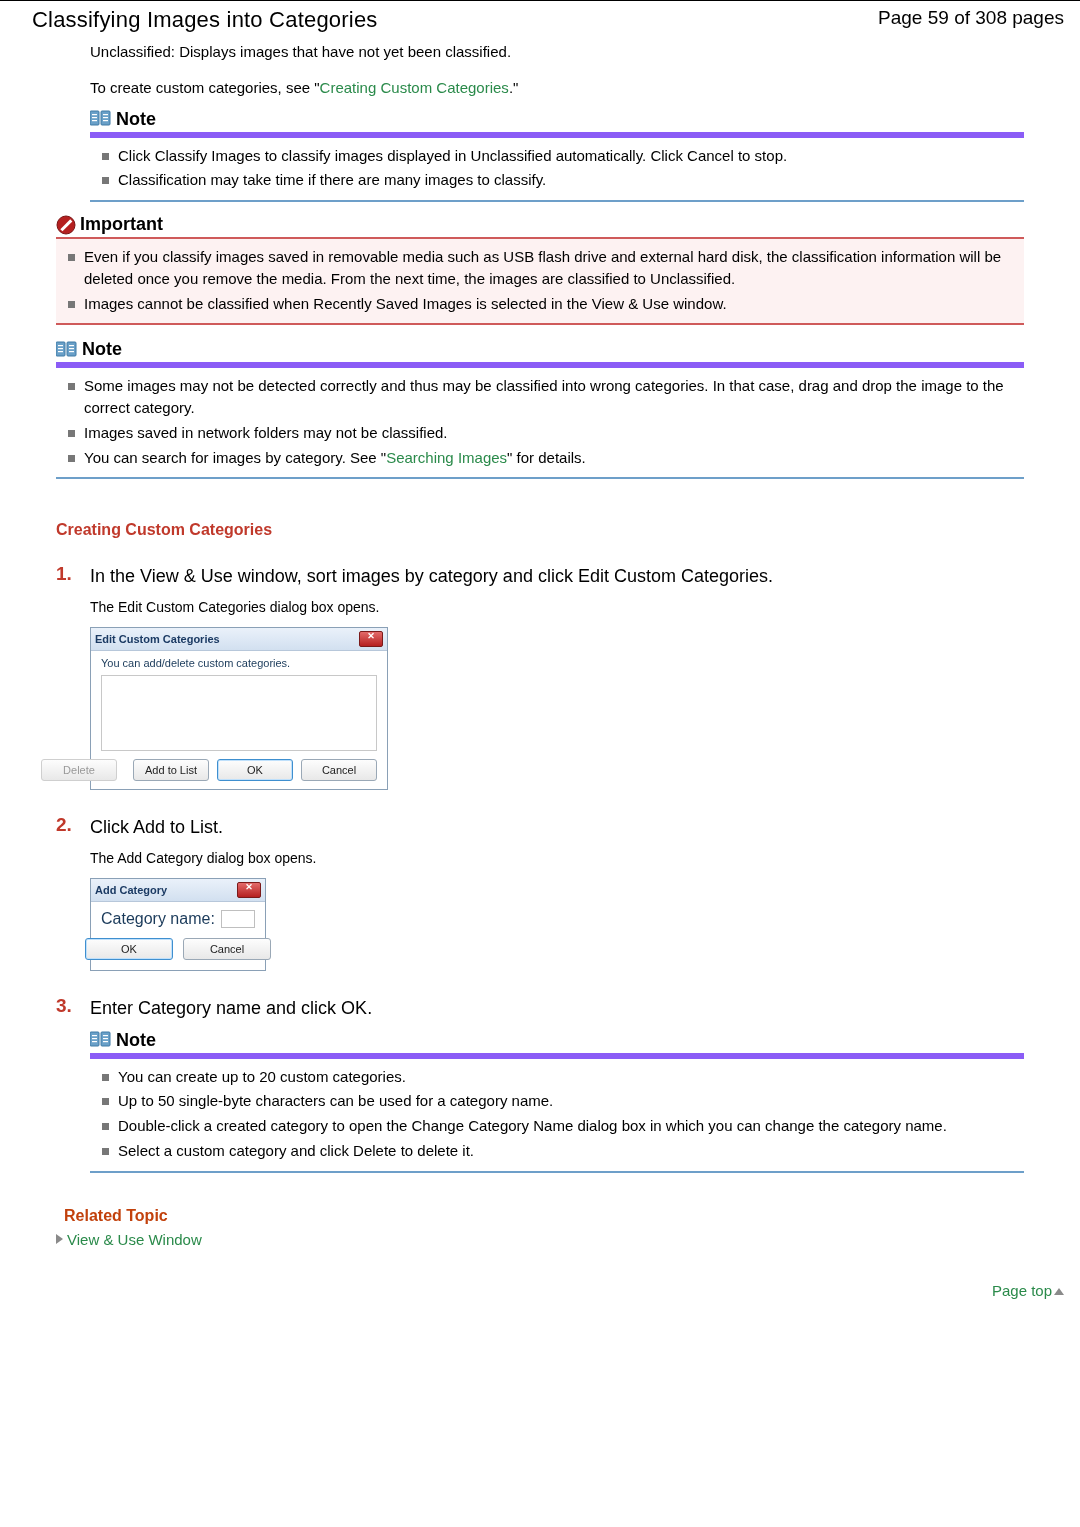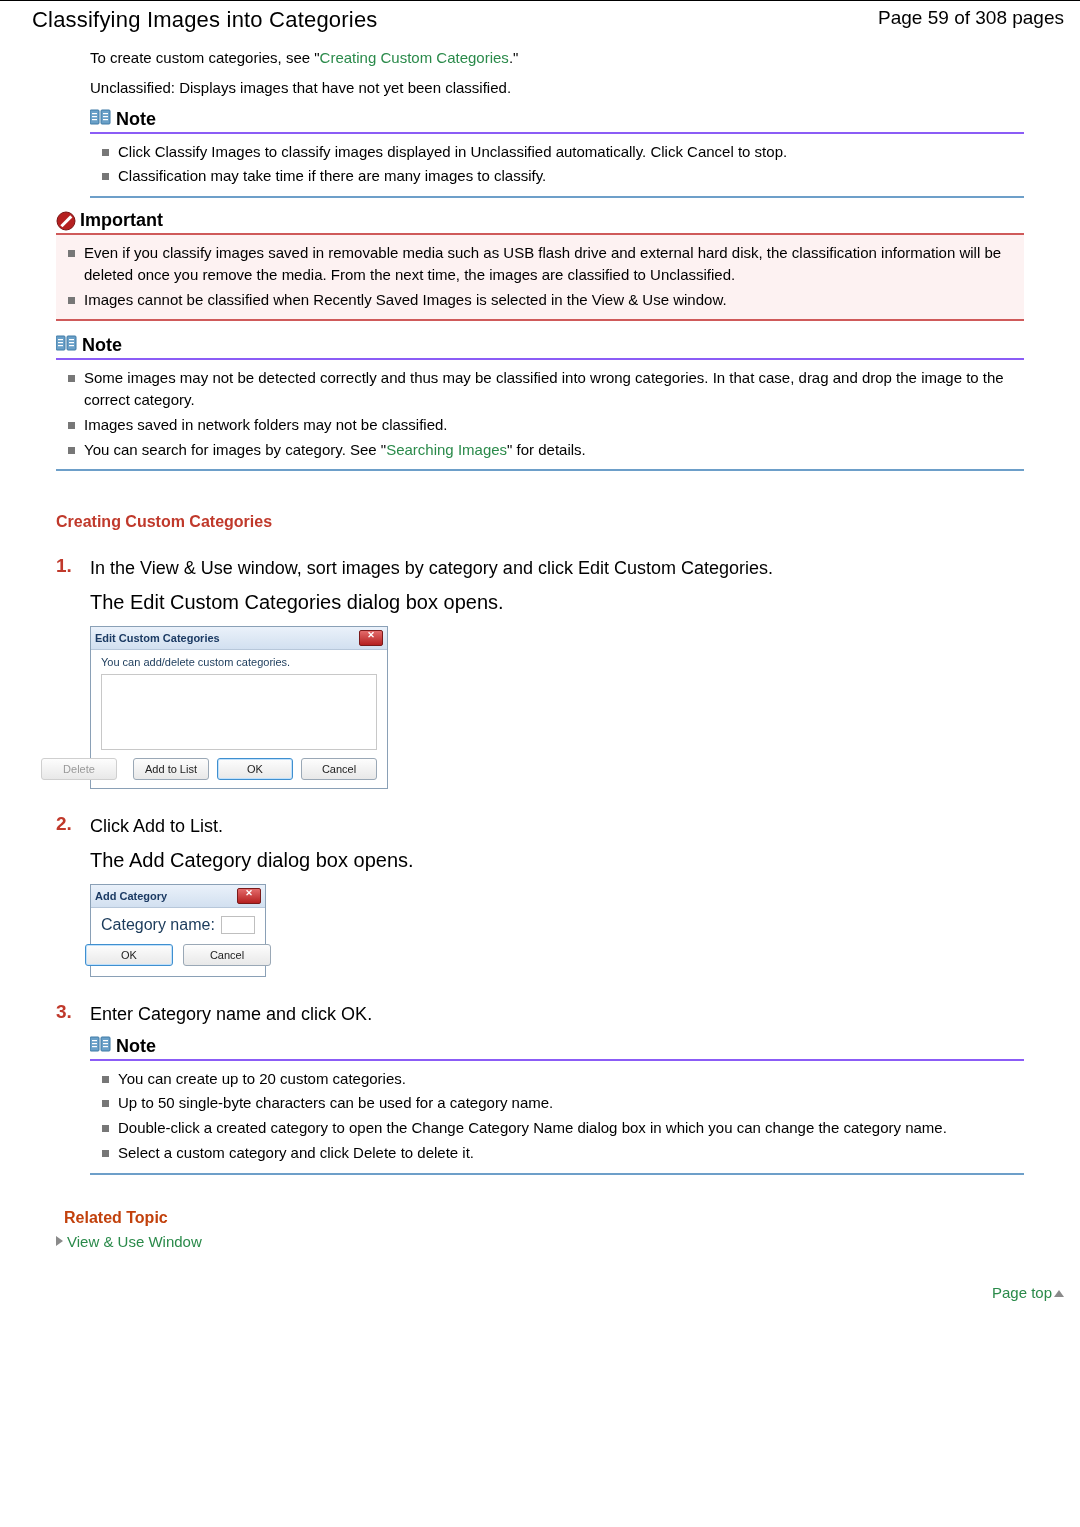--- a/index.html
+++ b/index.html
@@ -44,21 +44,22 @@
   .link {
     color: #2a8a4a;
     text-decoration: none;
   }
   .note-block {
     margin: 10px 0 0 34px;
   }
   .note-block-0 { margin-left: 34px; }
   .note-header {
     display: flex;
-    border-bottom: 2px solid #8b5cf6;
+    align-items: center;
+    border-bottom: 6px solid #8b5cf6;
     padding: 0 0 2px 0;
     gap: 4px;
   }
   .note-label {
     font-weight: bold;
     font-size: 18px;
   }
   .note-body {
     border-bottom: 2px solid #6d9fc9;
     padding: 4px 6px 6px 0;
@@ -129,21 +130,21 @@
     color: #c0392b;
     font-weight: bold;
     font-size: 19px;
   }
   .step-title {
     font-size: 18px;
     line-height: 1.45;
   }
   .step-sub {
     margin-top: 10px;
-    font-size: 20px;
+    font-size: 14px;
   }
   .dialog-ecc {
     width: 296px;
     border: 1px solid #8aa0b6;
     margin: 12px 0 0 0;
     font-family: "Segoe UI", Tahoma, sans-serif;
     font-size: 11px;
     color: #1a3a5a;
     background: #fff;
   }
@@ -281,24 +282,24 @@
 <body>
 
 <div class="page">
   <div class="top-border"></div>
   <div class="header-row">
     <div class="header-title">Classifying Images into Categories</div>
     <div class="header-page">Page 59 of 308 pages</div>
   </div>
 
   <div class="content">
+    <div class="para" style="margin-top:8px;">Unclassified: Displays images that have not yet been classified.</div>
     <div class="para">
       <span>To create custom categories, see "</span><a href="#" class="link">Creating Custom Categories</a><span>."</span>
     </div>
-    <div class="para" style="margin-top:8px;">Unclassified: Displays images that have not yet been classified.</div>
 
     <div class="note-block">
       <div class="note-header">
         <span class="icon-note">
           <svg viewBox="0 0 22 18" width="22" height="18">
             <rect x="0" y="1" width="9" height="14" rx="1" fill="#6aa0c8" stroke="#3f7aa6"></rect>
             <rect x="11" y="1" width="9" height="14" rx="1" fill="#6aa0c8" stroke="#3f7aa6"></rect>
             <rect x="2" y="4" width="5" height="1.2" fill="#fff"></rect>
               <rect x="2" y="7" width="5" height="1.2" fill="#fff"></rect>
               <rect x="2" y="10" width="5" height="1.2" fill="#fff"></rect>

